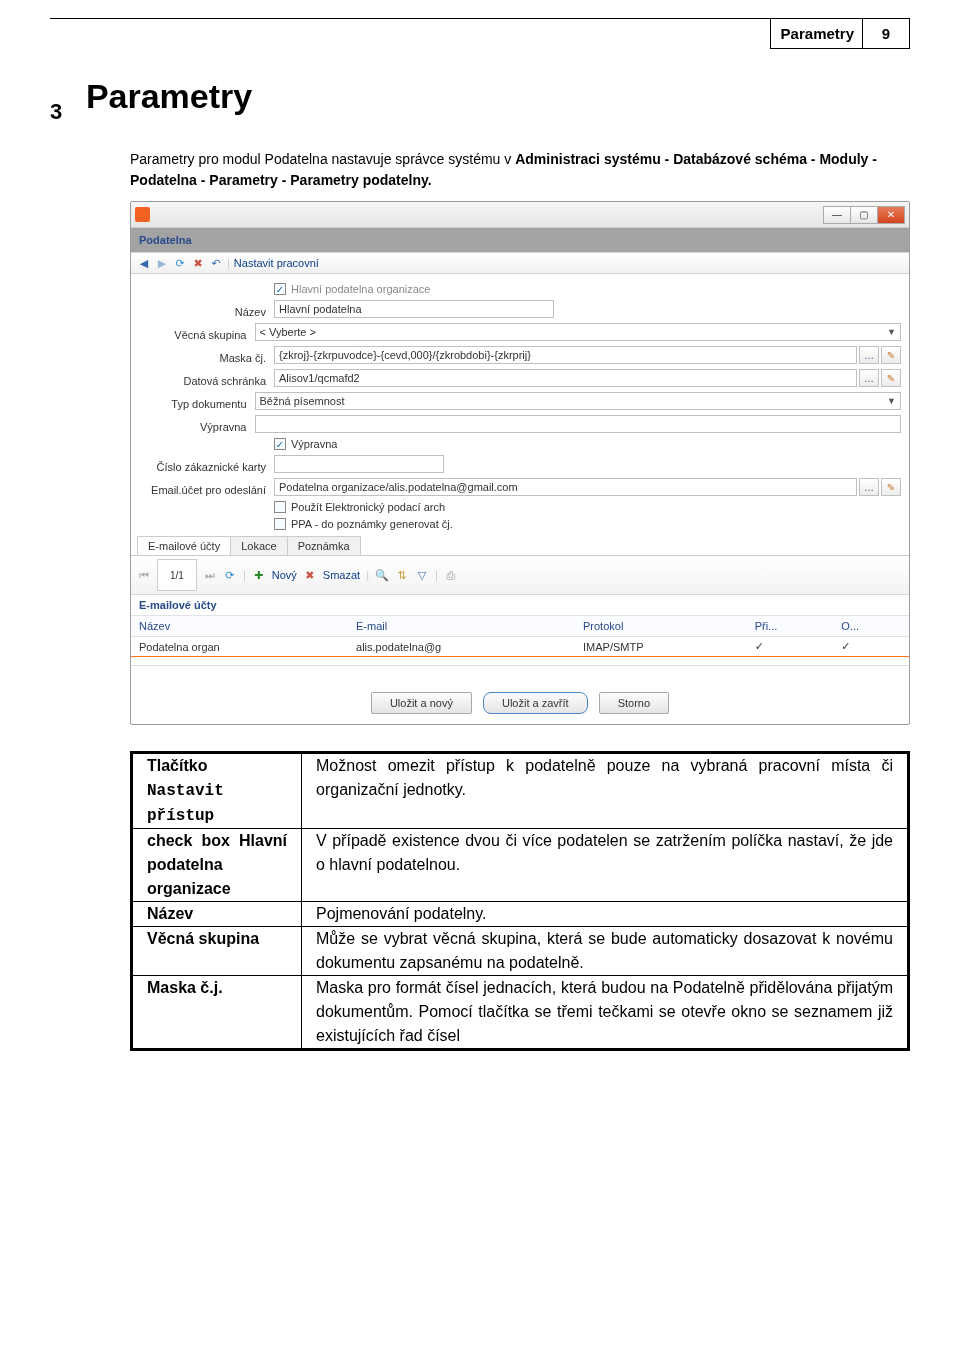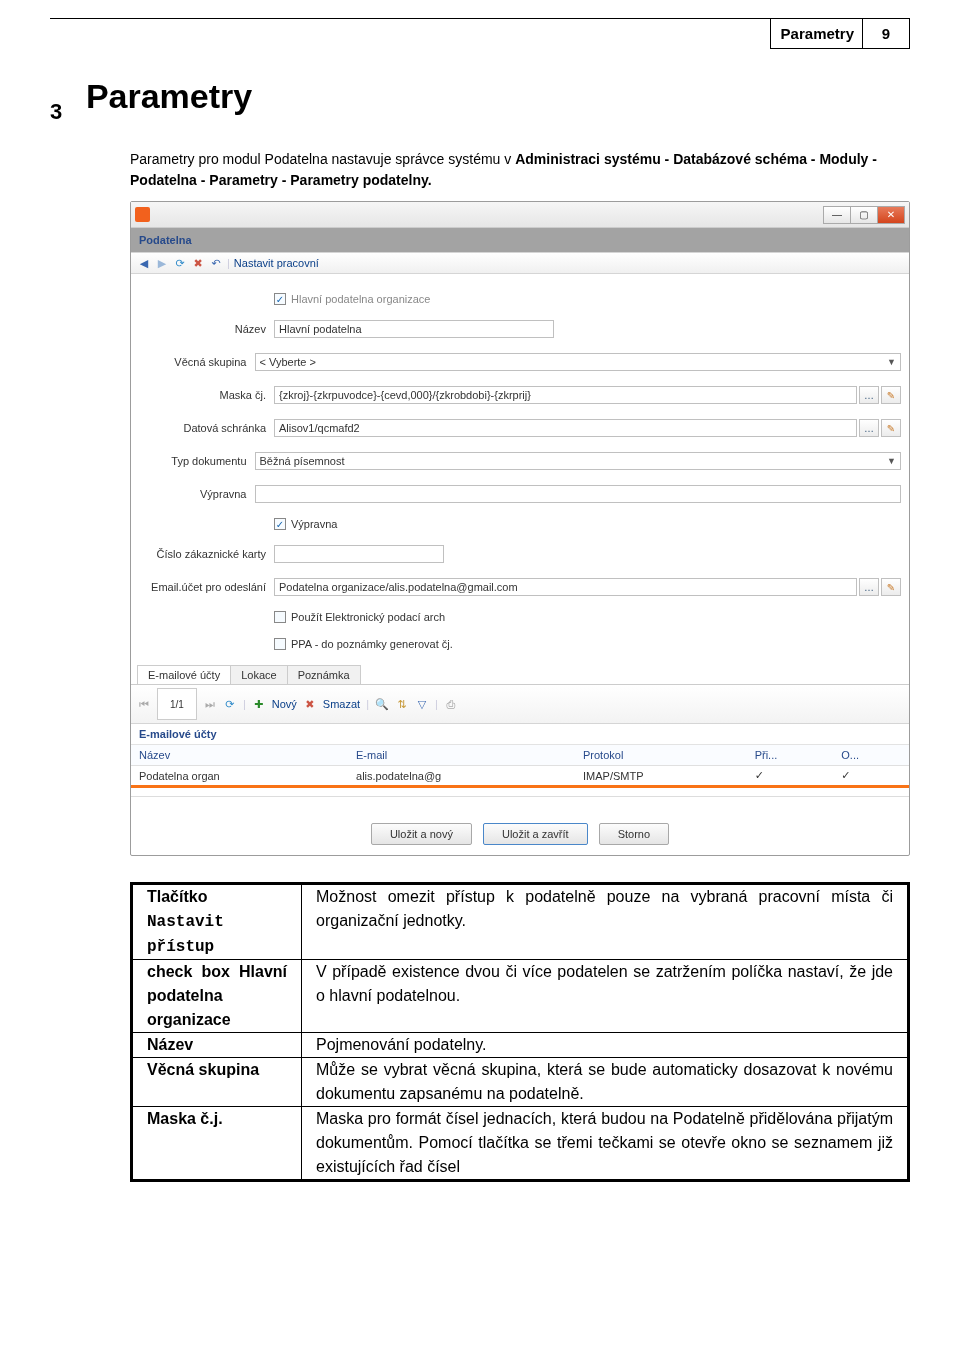--- a/index.html
+++ b/index.html
@@ -91,44 +91,44 @@
   .toolbar {
     display:flex; align-items:center; gap:4px;
     padding: 3px 6px;
     background: linear-gradient(#fff,#f0f0f0);
     border-bottom:1px solid #d5d5d5;
     color:#0a3f88;
   }
   .tb-ico { width:14px; height:14px; display:inline-flex; align-items:center; justify-content:center; font-size:11px; }
   .tb-link { color:#0a3f88; cursor:pointer; }
   .form-area { padding: 4px 8px 0 8px; }
-  .form-row { display:flex; align-items:center; margin: 15px 0; }
+  .form-row { display:flex; align-items:flex-end; margin: 5px 0; }
   .form-label { width:135px; text-align:right; padding-right:8px; color:#333; font-size:11px;}
   .input {
     border:1px solid #c0c0c0; background:#fff; height:18px;
     padding: 0 4px; font-size:11px; color:#333; display:flex; align-items:center;
   }
   .input.wide { width:100%; }
   .input.med { width:280px; }
   .cbx { width:12px; height:12px; border:1px solid #888; margin-right:5px; display:inline-flex; align-items:center; justify-content:center; font-size:10px; background:#f6fbff;}
   .cbx.checked::after { content:"✓"; color:#1464b0; }
   .dd-arrow { margin-left:auto; color:#555; font-size:9px; }
   .mini-btn { width:20px; height:18px; border:1px solid #c0c0c0; margin-left:2px; display:flex; align-items:center; justify-content:center; font-size:10px; background:linear-gradient(#fff,#ececec); color:#357; }
   .tabs { display:flex; margin-top:6px; border-bottom:1px solid #ccc; padding-left:6px;}
   .tab { padding:3px 10px; border:1px solid #ccc; border-bottom:none; margin-right:-1px; background:#f1f1f1; font-size:11px; }
   .tab.active { background:#fff; font-weight:normal; }
   .subtoolbar { display:flex; align-items:center; gap:6px; padding:3px 6px; border-bottom:1px solid #d5d5d5; background:linear-gradient(#fff,#f3f3f3); color:#0a3f88;}
   .counter { border:1px solid #ccc; background:#fff; padding:0 12px; height:32px; display:flex; align-items:center; font-size:10px; color:#333;}
   .subhead { padding:4px 8px; font-weight:bold; color:#274a8b; border-bottom:1px solid #e3e3e3;}
   .table { width:100%; border-collapse:collapse; font-size:11px;}
   .table th { text-align:left; font-weight:normal; color:#274a8b; padding:4px 8px; border-bottom:1px solid #e0e0e0; background:#fafcff;}
-  .table td { padding:3px 8px; border-bottom:3px solid #f97316;}
+  .table td { padding:3px 8px; border-bottom:1px solid #f97316;}
   .btnrow { padding: 26px 0 10px 0; text-align:center; border-top:1px solid #ddd; margin-top:8px;}
   .btn { display:inline-block; border:1px solid #a8a8a8; border-radius:2px; padding:4px 18px; margin:0 4px; background:linear-gradient(#fcfcfc,#e5e5e5); font-size:11px;}
-  .btn.primary { border-color:#4a87c9; }
+  .btn.primary { border-color:#4a87c9;border-radius:8px; }
 
   
   .desc-table {
     margin: 26px 0 0 80px;
     border: 3px solid #000;
     border-collapse: collapse;
     width: calc(100% - 80px);
   }
   .desc-table td {
     border: 1px solid #000;

